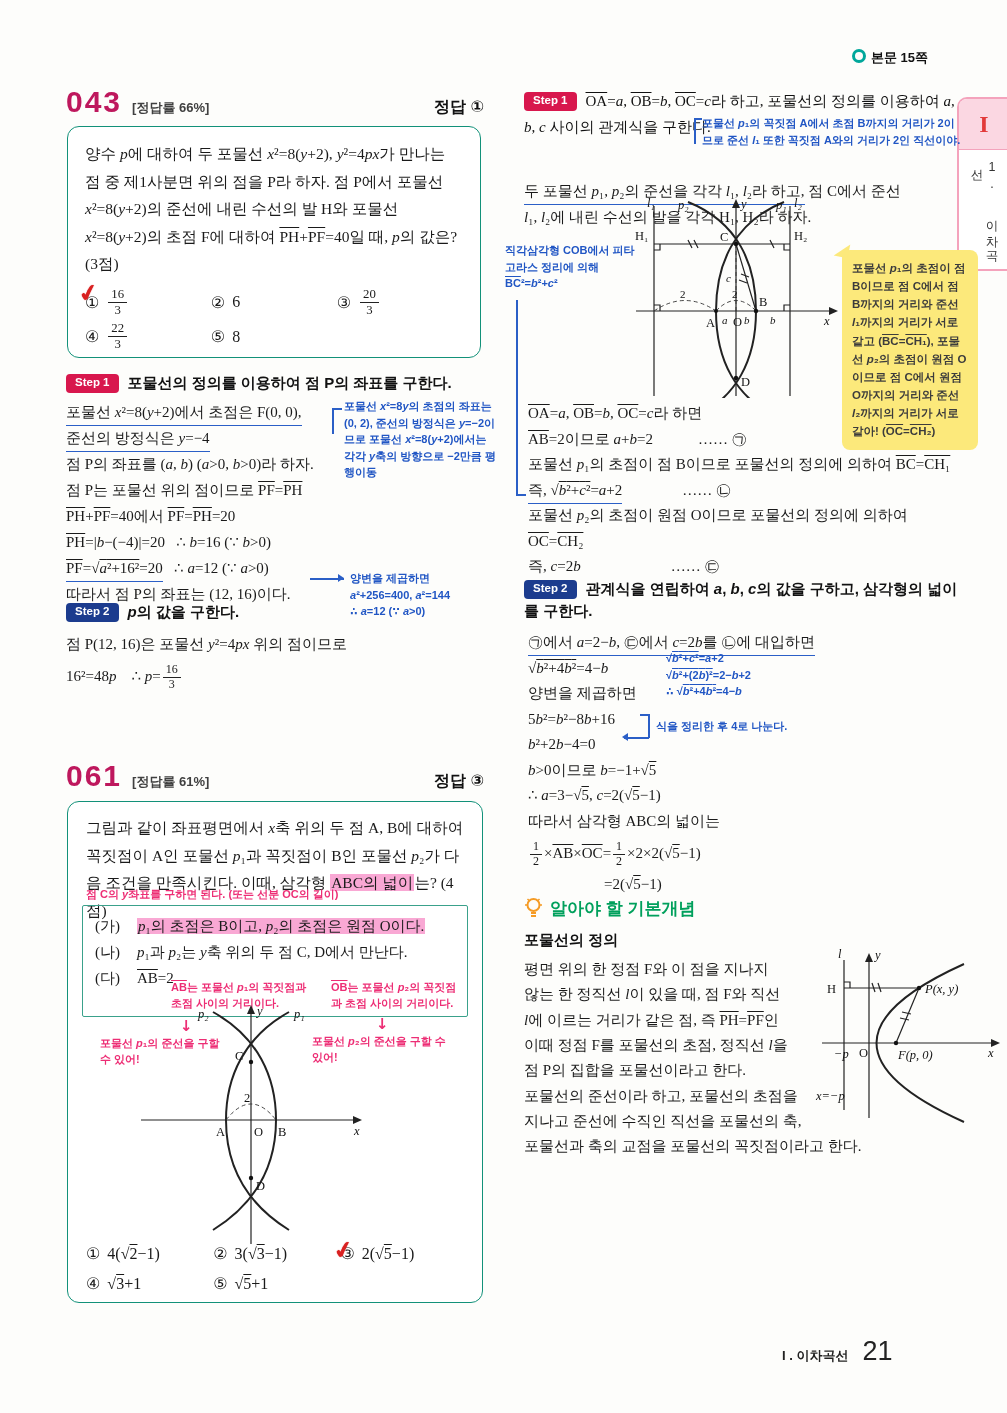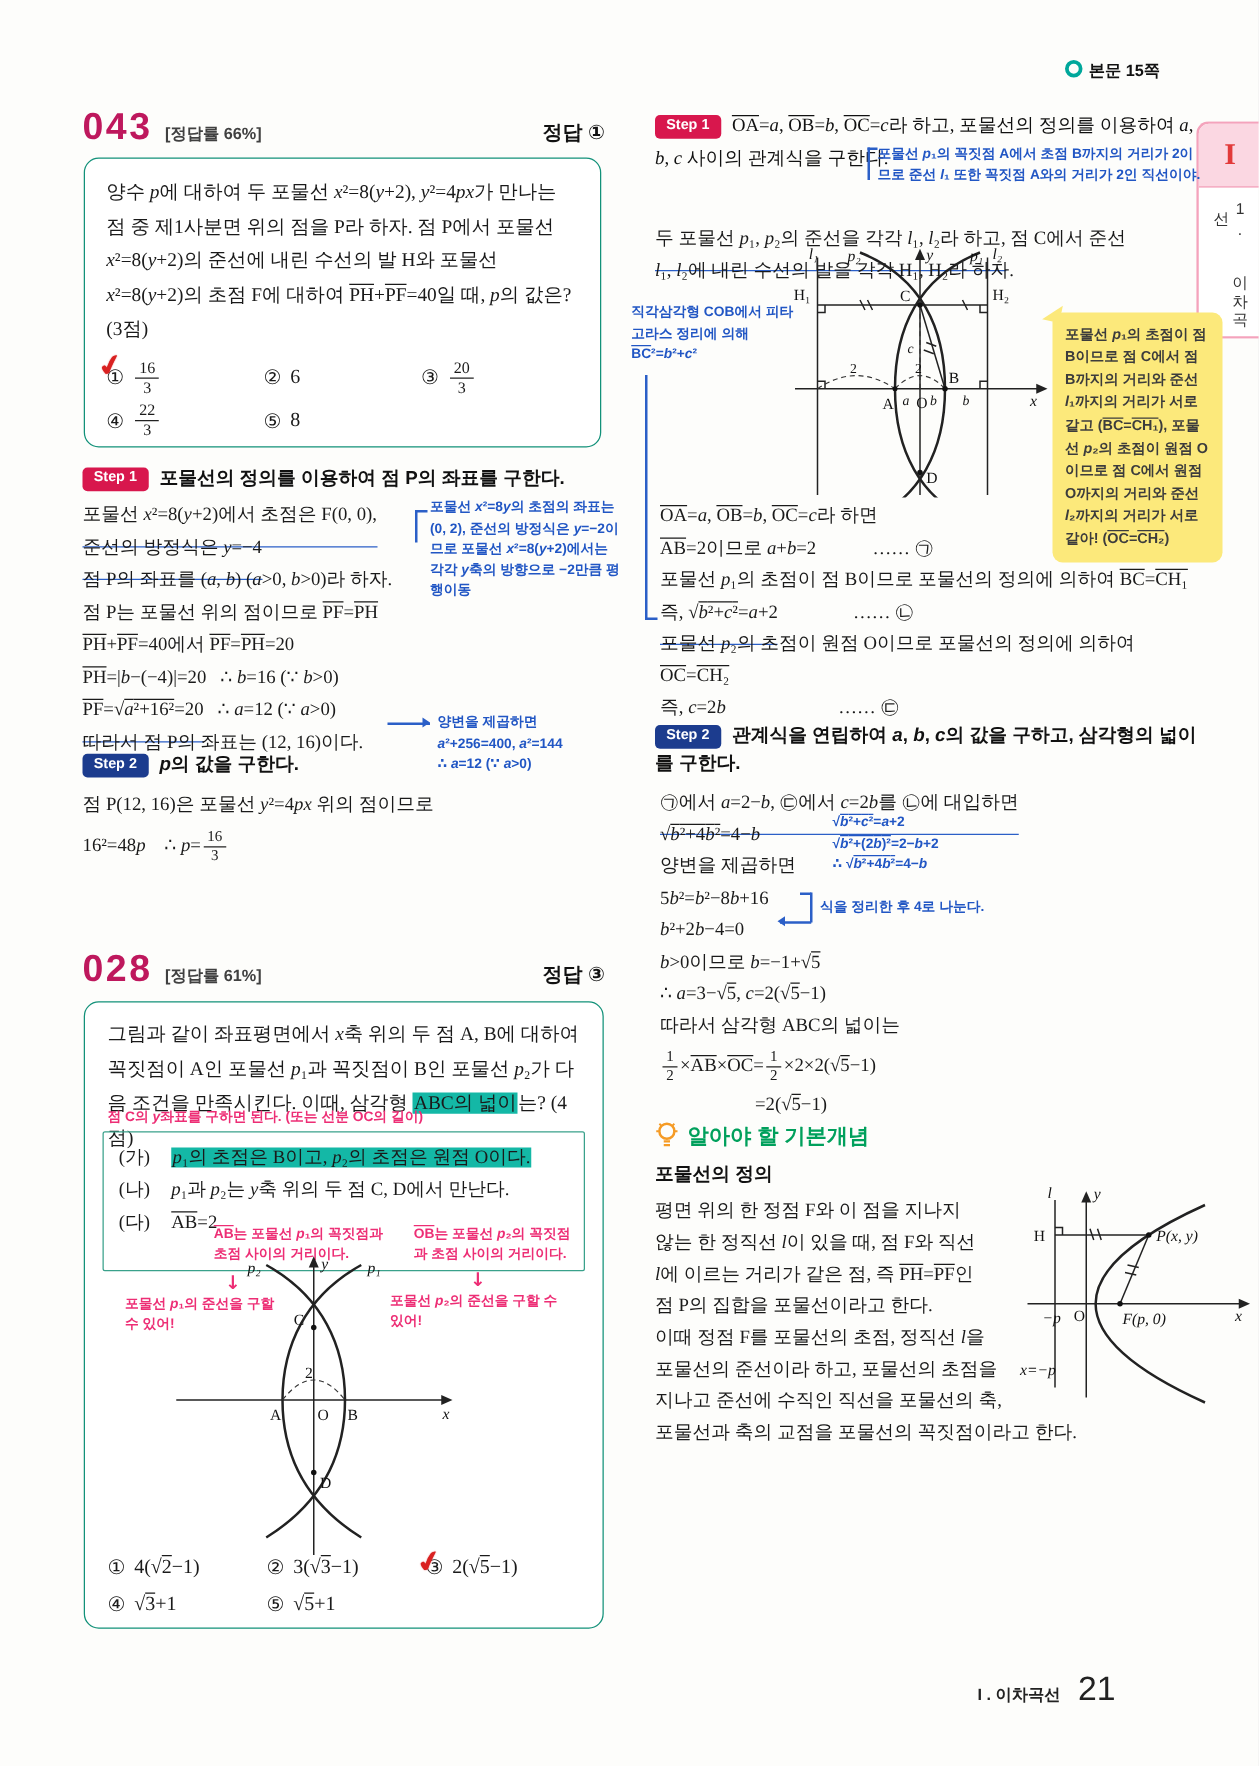--- a/index.html
+++ b/index.html
@@ -3,22 +3,22 @@
 <meta charset="utf-8">
 <style>
   html,body{margin:0;padding:0;background:#e9e9e9}
   .page{position:relative;width:1007px;height:1413px;background:#fdfdfb;overflow:hidden;
         font-family:"Liberation Serif","DejaVu Serif",serif;color:#1a1a1a}
   .abs{position:absolute}
   o,sq{text-decoration:overline}
   fr{display:inline-block;vertical-align:middle;text-align:center;font-size:.8em;line-height:1.15;margin:0 2px}
   fn,fd{display:block;padding:0 3px}
   fd{border-top:1.2px solid #222}
-  mark{background:#14b8a6;color:inherit;padding:0 1px}
-  .ulb{border-bottom:1.7px solid #2b5fc7;padding-bottom:17px}
+  mark{background:#f9a8d4;color:inherit;padding:0 1px}
+  .ulb{border-bottom:1.7px solid #2b5fc7;padding-bottom:5px}
   .hdr{display:flex;align-items:baseline}
   .pnum{font:800 30px/1 "Liberation Sans","DejaVu Sans",sans-serif;color:#be185d;letter-spacing:2px}
   .prate{font:700 13px/1 "Liberation Sans","DejaVu Sans",sans-serif;color:#404040;margin-left:10px}
   .pans{margin-left:auto;font:700 16px/1 "Liberation Sans","DejaVu Sans",sans-serif;color:#111}
   .pbox{border:1.7px solid #129179;border-radius:12px;background:#fff}
   .ptext{font-size:15.5px;line-height:1.78}
   .badge{display:inline-block;color:#fff;font:700 11.5px/1 "Liberation Sans","DejaVu Sans",sans-serif;
          padding:3px 9px 4px;border-radius:4px;margin-right:9px;vertical-align:2px}
   .bred{background:#d8174d}.bnavy{background:#1c3c8e}
   .stitle{font:700 15px/1.45 "Liberation Sans","DejaVu Sans",sans-serif;color:#111;display:inline}
@@ -129,21 +129,21 @@
     <div class="hline" style="left:266px;top:36px;width:10px;height:1.5px"></div>
   </div>
 
   <div class="abs" style="left:66px;top:601px;width:424px">
     <div><span class="badge bnavy">Step 2</span><span class="stitle"><i>p</i>의 값을 구한다.</span></div>
     <div class="sline" style="margin-top:8px">점 P(12, 16)은 포물선 <i>y</i>²=4<i>px</i> 위의 점이므로</div>
     <div class="sline" style="margin-top:6px">16²=48<i>p</i>&nbsp;&nbsp;&nbsp;&nbsp;∴ <i>p</i>=<fr><fn>16</fn><fd>3</fd></fr></div>
   </div>
 
   <div class="abs hdr" style="left:66px;top:761px;width:418px">
-    <span class="pnum">028</span>
+    <span class="pnum">061</span>
     <span class="prate">[정답률 61%]</span>
     <span class="pans">정답 ③</span>
   </div>
 
   <div class="abs pbox" style="left:67px;top:801px;width:414px;height:500px">
     <div class="abs ptext" style="left:18px;top:12px;width:380px">그림과 같이 좌표평면에서 <i>x</i>축 위의 두 점 A, B에 대하여 꼭짓점이 A인 포물선 <i>p</i>₁과 꼭짓점이 B인 포물선 <i>p</i>₂가 다음 조건을 만족시킨다. 이때, 삼각형 <mark>ABC의 넓이</mark>는? (4점)</div>
     <div class="abs pinknote" style="left:18px;top:85px;width:380px">점 C의 <i>y</i>좌표를 구하면 된다. (또는 선분 OC의 길이)</div>
     <div class="abs condbox" style="left:14px;top:103px;width:386px;height:112px;padding:8px 12px;box-sizing:border-box">
       <div class="cond">
           <span class="ctag">(가)</span>
@@ -314,22 +314,22 @@
         <path d="M7 17 h5 M7 20 h5" stroke="#f59b25" stroke-width="1.8" fill="none"></path>
         <path d="M1 9 h2 M16 9 h2 M3.5 3 l1.5 1.5 M15.5 3 l-1.5 1.5" stroke="#f59b25" stroke-width="1.5"></path>
       </svg>
       <span>알아야 할 기본개념</span>
     </div>
     <div class="csub" style="margin-top:12px">포물선의 정의</div>
     <div style="margin-top:10px;width:296px">
       <div class="cbody">평면 위의 한 정점 F와 이 점을 지나지</div>
       <div class="cbody">않는 한 정직선 <i>l</i>이 있을 때, 점 F와 직선</div>
       <div class="cbody"><i>l</i>에 이르는 거리가 같은 점, 즉 <o>PH</o>=<o>PF</o>인</div>
+      <div class="cbody">이때 정점 F를 포물선의 초점, 정직선 <i>l</i>을</div>
       <div class="cbody">점 P의 집합을 포물선이라고 한다.</div>
-      <div class="cbody">이때 정점 F를 포물선의 초점, 정직선 <i>l</i>을</div>
       <div class="cbody">포물선의 준선이라 하고, 포물선의 초점을</div>
       <div class="cbody">지나고 준선에 수직인 직선을 포물선의 축,</div>
       <div class="cbody" style="width:470px">포물선과 축의 교점을 포물선의 꼭짓점이라고 한다.</div>
     </div>
 
     <svg class="abs" style="left:290px;top:52px" width="190" height="180" viewBox="0 0 190 180">
       <line class="fg" x1="30" y1="12" x2="30" y2="162"></line>
       <line class="fg" x1="55" y1="8" x2="55" y2="170"></line>
       <polygon points="55,5 51,14 59,14" fill="#222"></polygon>
       <line class="fg" x1="8" y1="95" x2="180" y2="95"></line>

